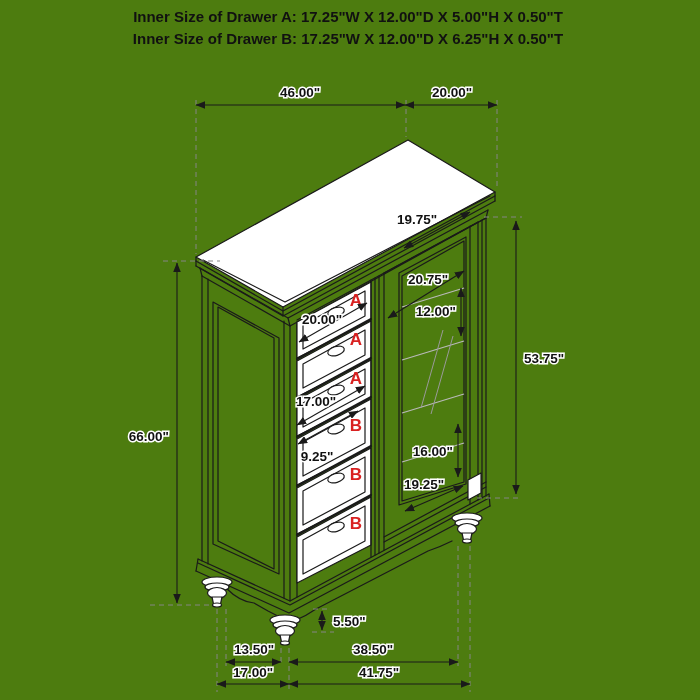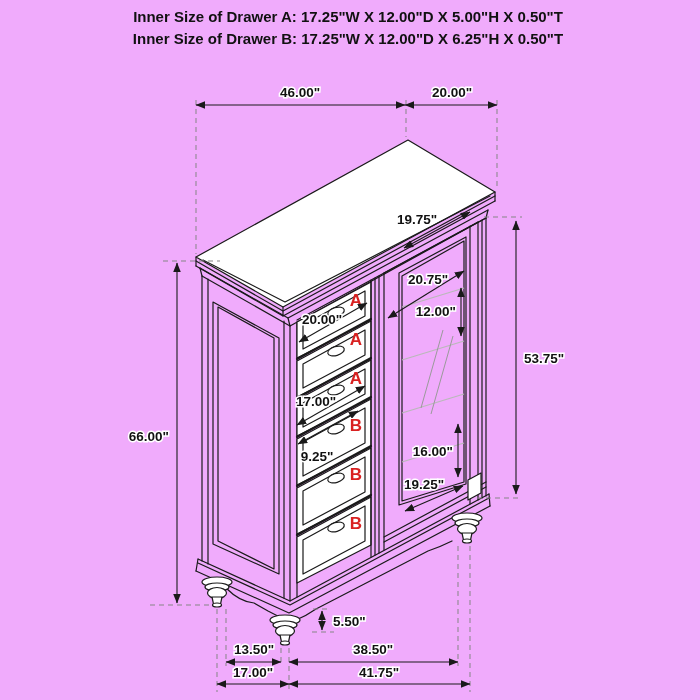--- a/index.html
+++ b/index.html
@@ -1,16 +1,16 @@
 <!DOCTYPE html>
 <html><head>
 <meta charset="utf-8">
 <style>
   html,body{margin:0;padding:0;background:#ffffff;}
-  .stage{position:relative;width:700px;height:700px;background:#f0abfc;overflow:hidden;
+  .stage{position:relative;width:700px;height:700px;background:#4d7c0f;overflow:hidden;
          font-family:"Liberation Sans", sans-serif;}
   svg text{font-family:"Liberation Sans", sans-serif;}
   .title-text{font-size:15px;font-weight:bold;fill:#111;}
   .dim-text{font-size:13.5px;font-weight:bold;fill:#111;paint-order:stroke;stroke:#fff;stroke-width:3px;}
   .drawer-letter{font-size:17px;font-weight:bold;}
   .furn{stroke:#1a1a1a;stroke-width:1.2;fill:none;stroke-linejoin:round;stroke-linecap:round;}
   .thick{stroke-width:2.2;}
   .ext{stroke:#858585;stroke-width:1;stroke-dasharray:5 4;fill:none;}
   .dim{stroke:#1a1a1a;stroke-width:1.1;fill:none;}
   .shelf{stroke:#b9b9b9;stroke-width:1.2;fill:none;}

